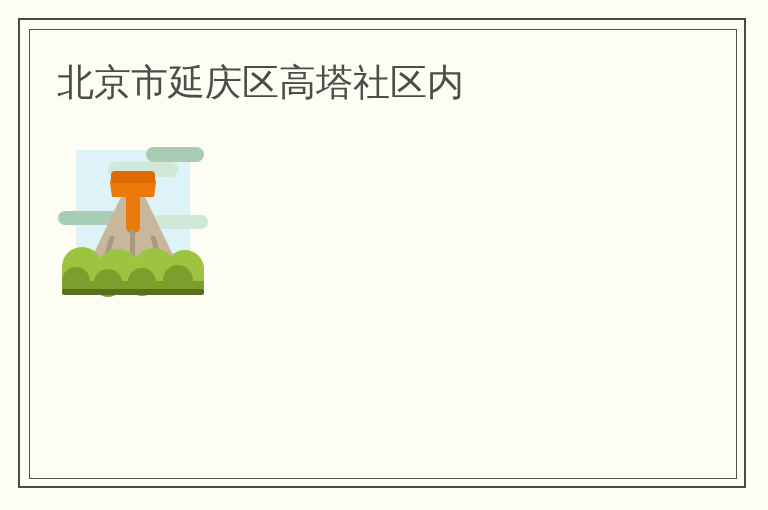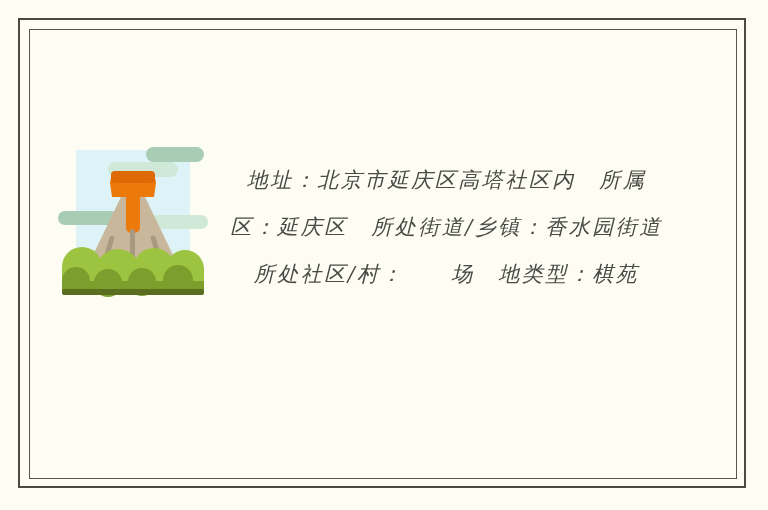--- a/index.html
+++ b/index.html
@@ -83,20 +83,21 @@
   }
 </style>
 </head>
 <body>
 
 <div class="frame-outer"></div>
 <div class="frame-inner"></div>
 
 <div class="card">
 
+  <div class="page-title">北京市延庆区高塔社区内</div>
 
   <div class="illus">
     <svg viewBox="0 0 150 153" xmlns="http://www.w3.org/2000/svg">
 
       <rect x="18" y="5" width="114" height="120" fill="#ddf3f8"></rect>
 
       <rect x="88" y="2" width="58" height="15" rx="7.5" fill="#a9cdb4"></rect>
       <rect x="50" y="17" width="70" height="15" rx="7.5" fill="#cfe8d8"></rect>
       <rect x="0" y="66" width="60" height="14" rx="7" fill="#a9cdb4"></rect>
       <rect x="92" y="70" width="58" height="14" rx="7" fill="#cfe8d8"></rect>
@@ -119,15 +120,14 @@
       <circle cx="18" cy="136" r="14" fill="#7c9e2c"></circle>
       <circle cx="50" cy="138" r="14" fill="#7c9e2c"></circle>
       <circle cx="84" cy="137" r="14" fill="#7c9e2c"></circle>
       <circle cx="120" cy="135" r="15" fill="#7c9e2c"></circle>
       <rect x="4" y="136" width="142" height="11" fill="#7c9e2c"></rect>
 
       <rect x="4" y="144" width="142" height="6" rx="2" fill="#5b6e1f"></rect>
     </svg>
   </div>
 
-  <div class="info-block">地址：北京市延庆区高塔社区内　所属区：延庆区　所处街道/乡镇：香水园街道　所处社区/村：　　场　地类型：棋苑</div>
 
 </div>
 
 </body></html>

